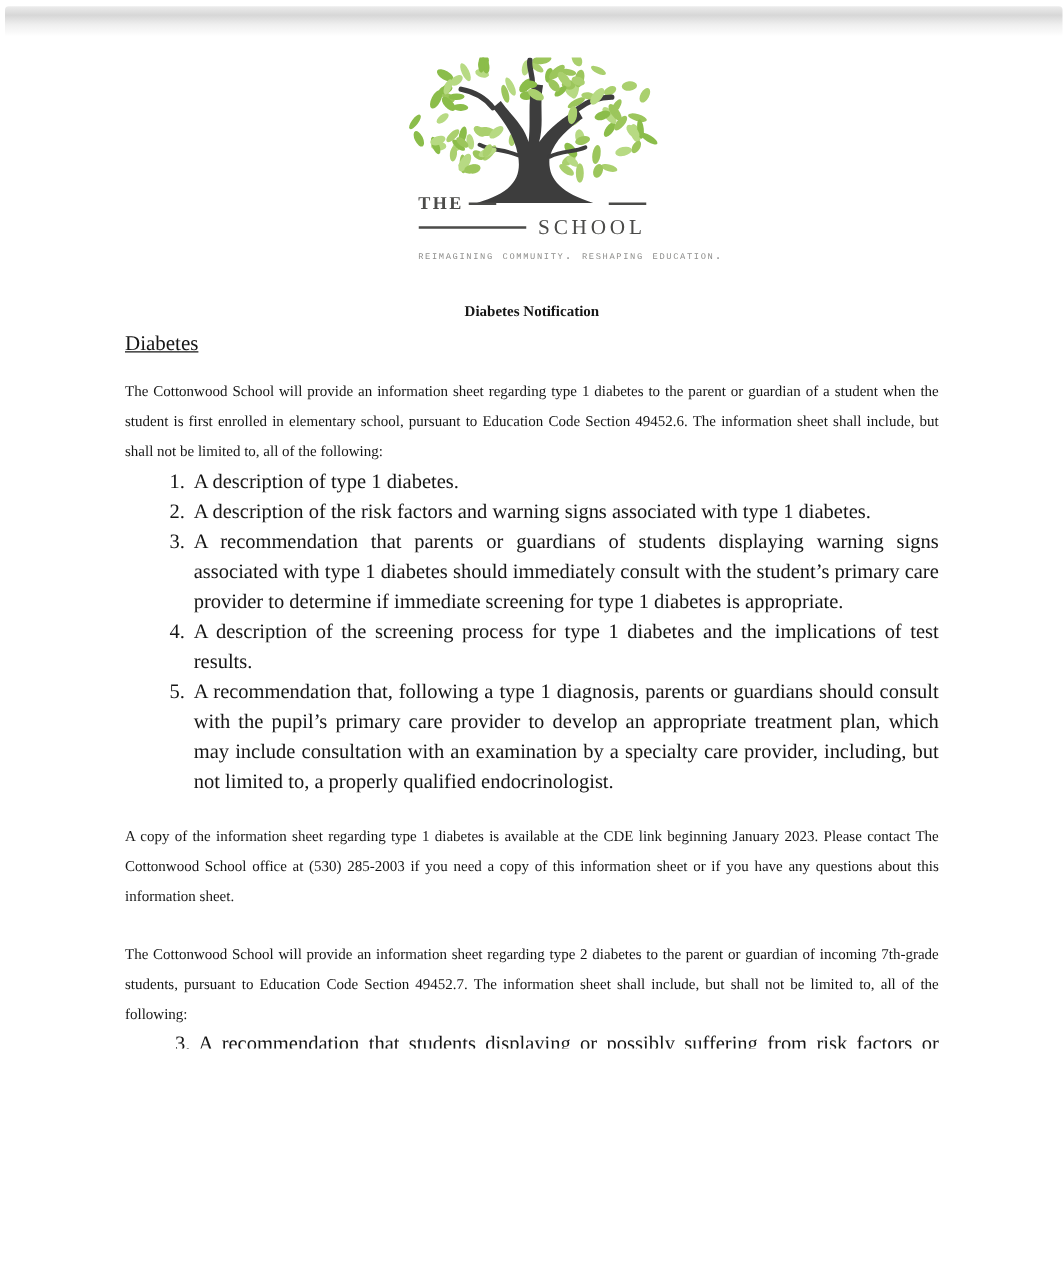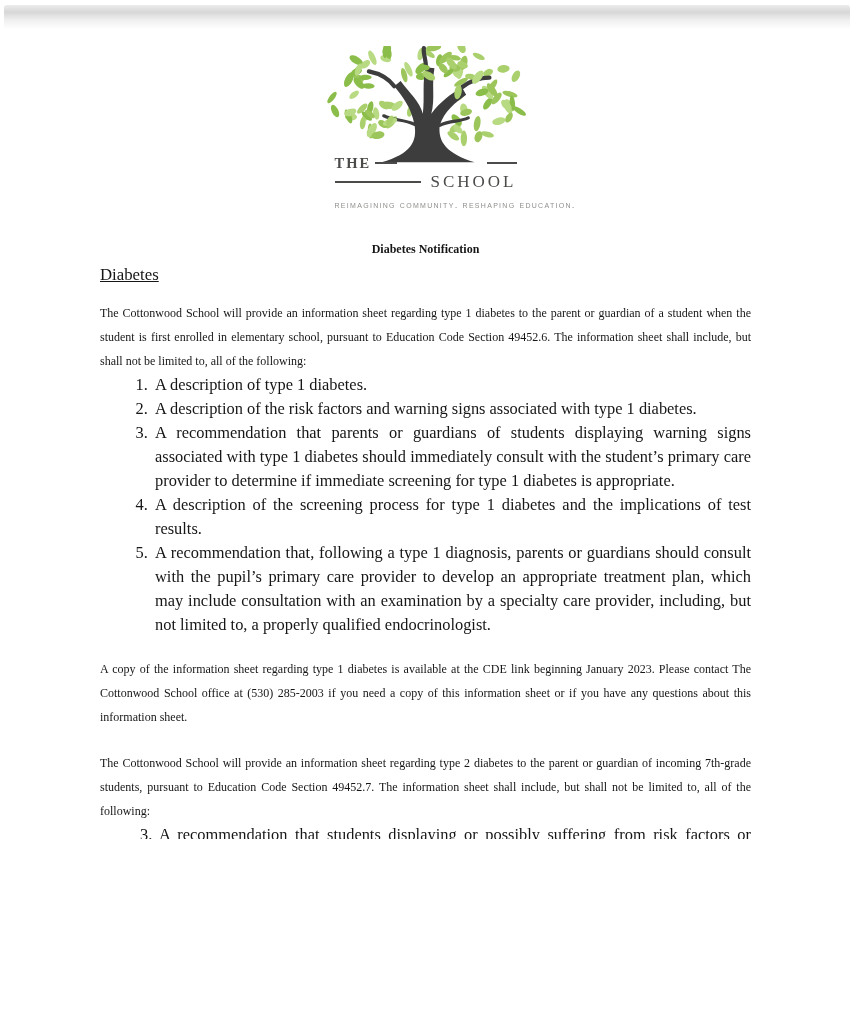--- a/index.html
+++ b/index.html
@@ -27,21 +27,21 @@
   .wm-dash.d-right { width: 30px; margin-left: auto; }
   .wm-cottonwood {
     font-size: 25px; letter-spacing: 1.4px; color: var(--wordmark, #4b4b49);
     white-space: nowrap; margin-top: 1px; text-align: center;
   }
   .wm-row3 { display: flex; align-items: center; margin-top: 0px; color: var(--wordmark, #4b4b49); }
   .wm-line { flex: 1 1 auto; height: 2.4px; background: var(--wordmark, #4b4b49); margin-right: 9px; }
   .wm-school { font-size: 17px; letter-spacing: 3px; }
   .logo-tagline {
     margin-top: 7px; text-align: left; white-space: nowrap;
-    font-family: Liberation Sans, sans-serif;
+    font-family: Liberation Mono, monospace;
     font-variant: small-caps; text-transform: lowercase;
     font-size: 9.5px; letter-spacing: 1.3px; color: var(--tagline, #8f8f8d);
   }
   
   .content { padding: 0 100px; }
   .doc-title { text-align: center; font-weight: 700; font-size: 12px; margin: 32px 0 0; }
   .doc-heading { font-weight: 400; font-size: 16.8px; text-decoration: underline; margin: 8px 0 0; }
   .body-text { font-size: 12px; line-height: 24px; text-align: justify; margin: 16px 0 0; }
   .list1 { margin: 0; padding-left: 52px; }
   .list1 li { font-size: 16.4px; line-height: 24px; text-align: justify; padding-left: 3px; }

